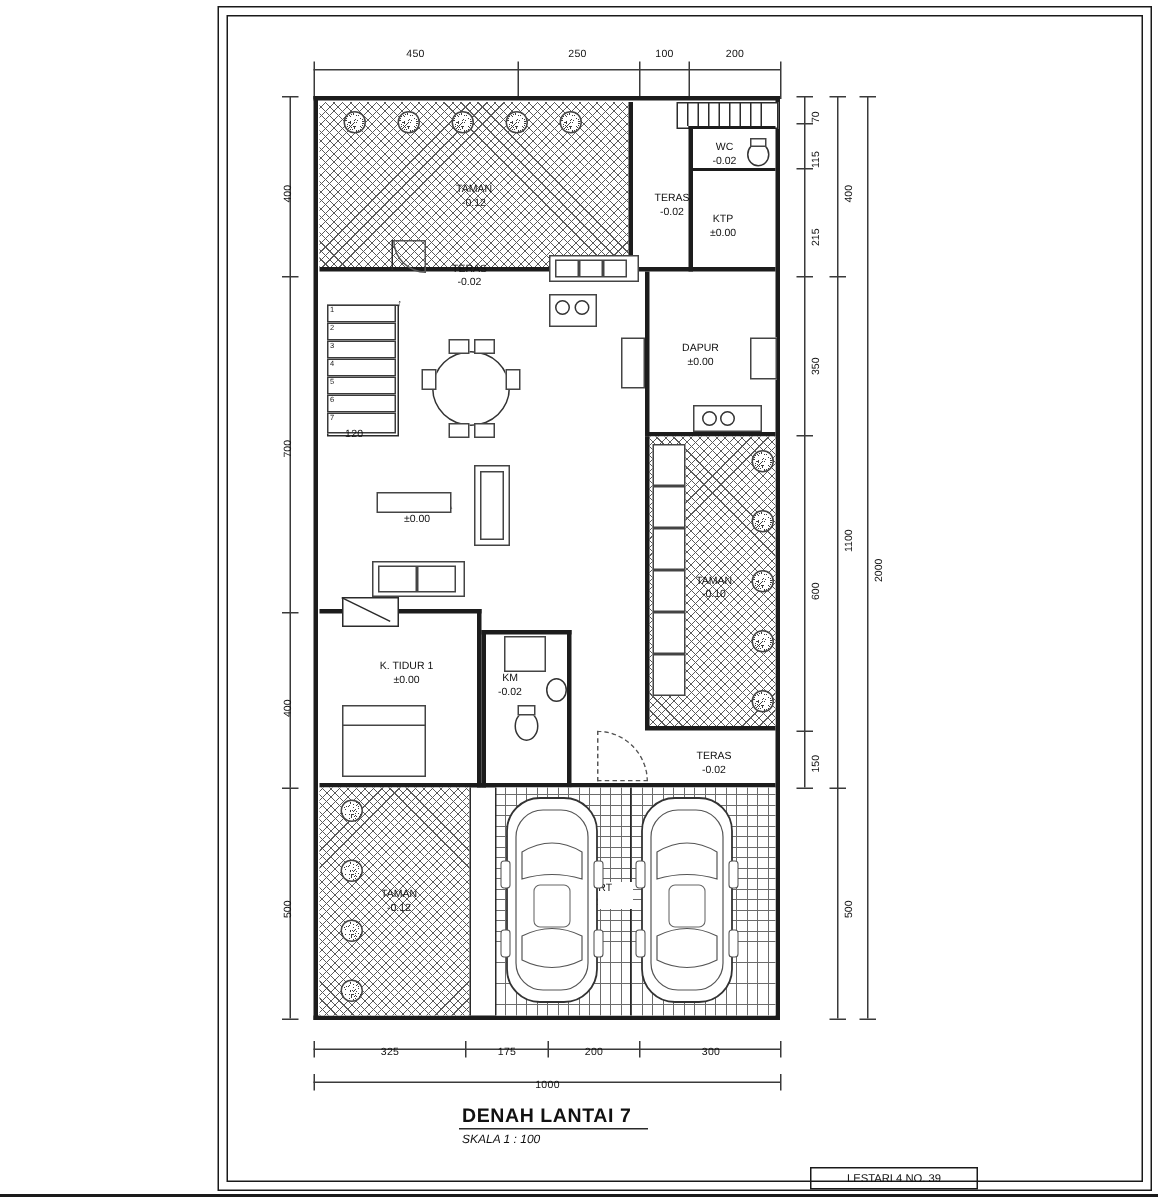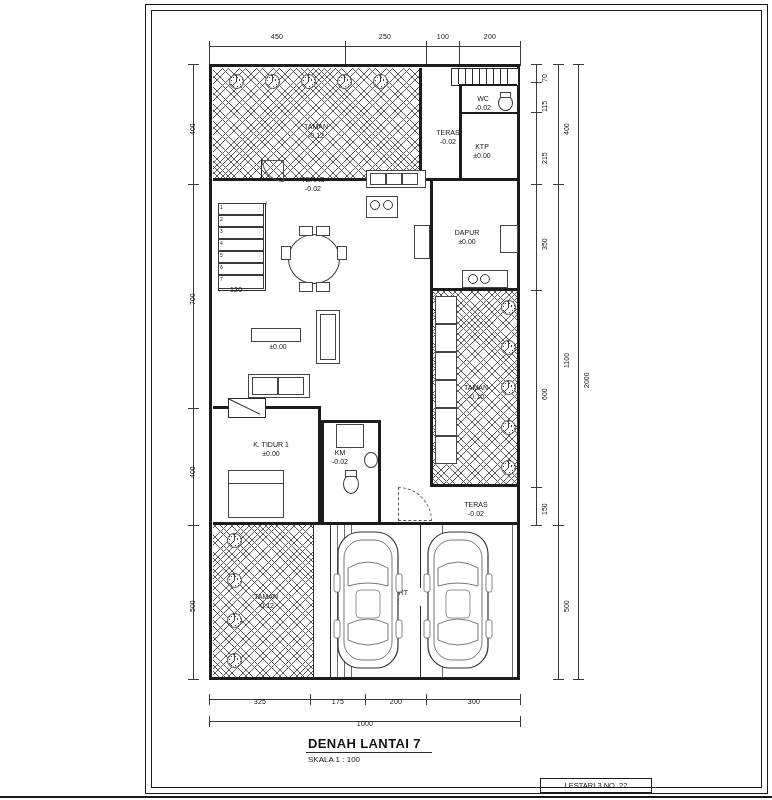--- a/index.html
+++ b/index.html
@@ -332,16 +332,16 @@
     <path d="M16 96 Q36 86 56 96 L56 112 Q36 122 16 112 Z" fill="#fff" stroke="#555" stroke-width="0.8"></path>
     <rect x="24" y="62" width="24" height="28" rx="4" fill="#fff" stroke="#666" stroke-width="0.7"></rect>
     <rect x="2" y="46" width="6" height="18" rx="2" fill="#fff" stroke="#555" stroke-width="0.7"></rect>
     <rect x="64" y="46" width="6" height="18" rx="2" fill="#fff" stroke="#555" stroke-width="0.7"></rect>
     <rect x="2" y="92" width="6" height="18" rx="2" fill="#fff" stroke="#555" stroke-width="0.7"></rect>
     <rect x="64" y="92" width="6" height="18" rx="2" fill="#fff" stroke="#555" stroke-width="0.7"></rect>
   </svg>
 
   <div class="title" style="left:308px;top:736px;">DENAH LANTAI 7</div>
   <div class="thinline" style="left:306px;top:752px;width:126px;height:1px;"></div>
-  <div class="subtitle" style="left:308px;top:755px;">SKALA 1 : 100</div>
-  <div class="stamp" style="left:540px;top:778px;width:110px;height:13px;">LESTARI 3 NO. 22</div>
+  <div class="subtitle" style="left:308px;top:755px;font-style:italic;">SKALA 1 : 100</div>
+  <div class="stamp" style="left:540px;top:778px;width:110px;height:13px;">LESTARI 4 NO. 39</div>
 
 </div>
 
 </body></html>

